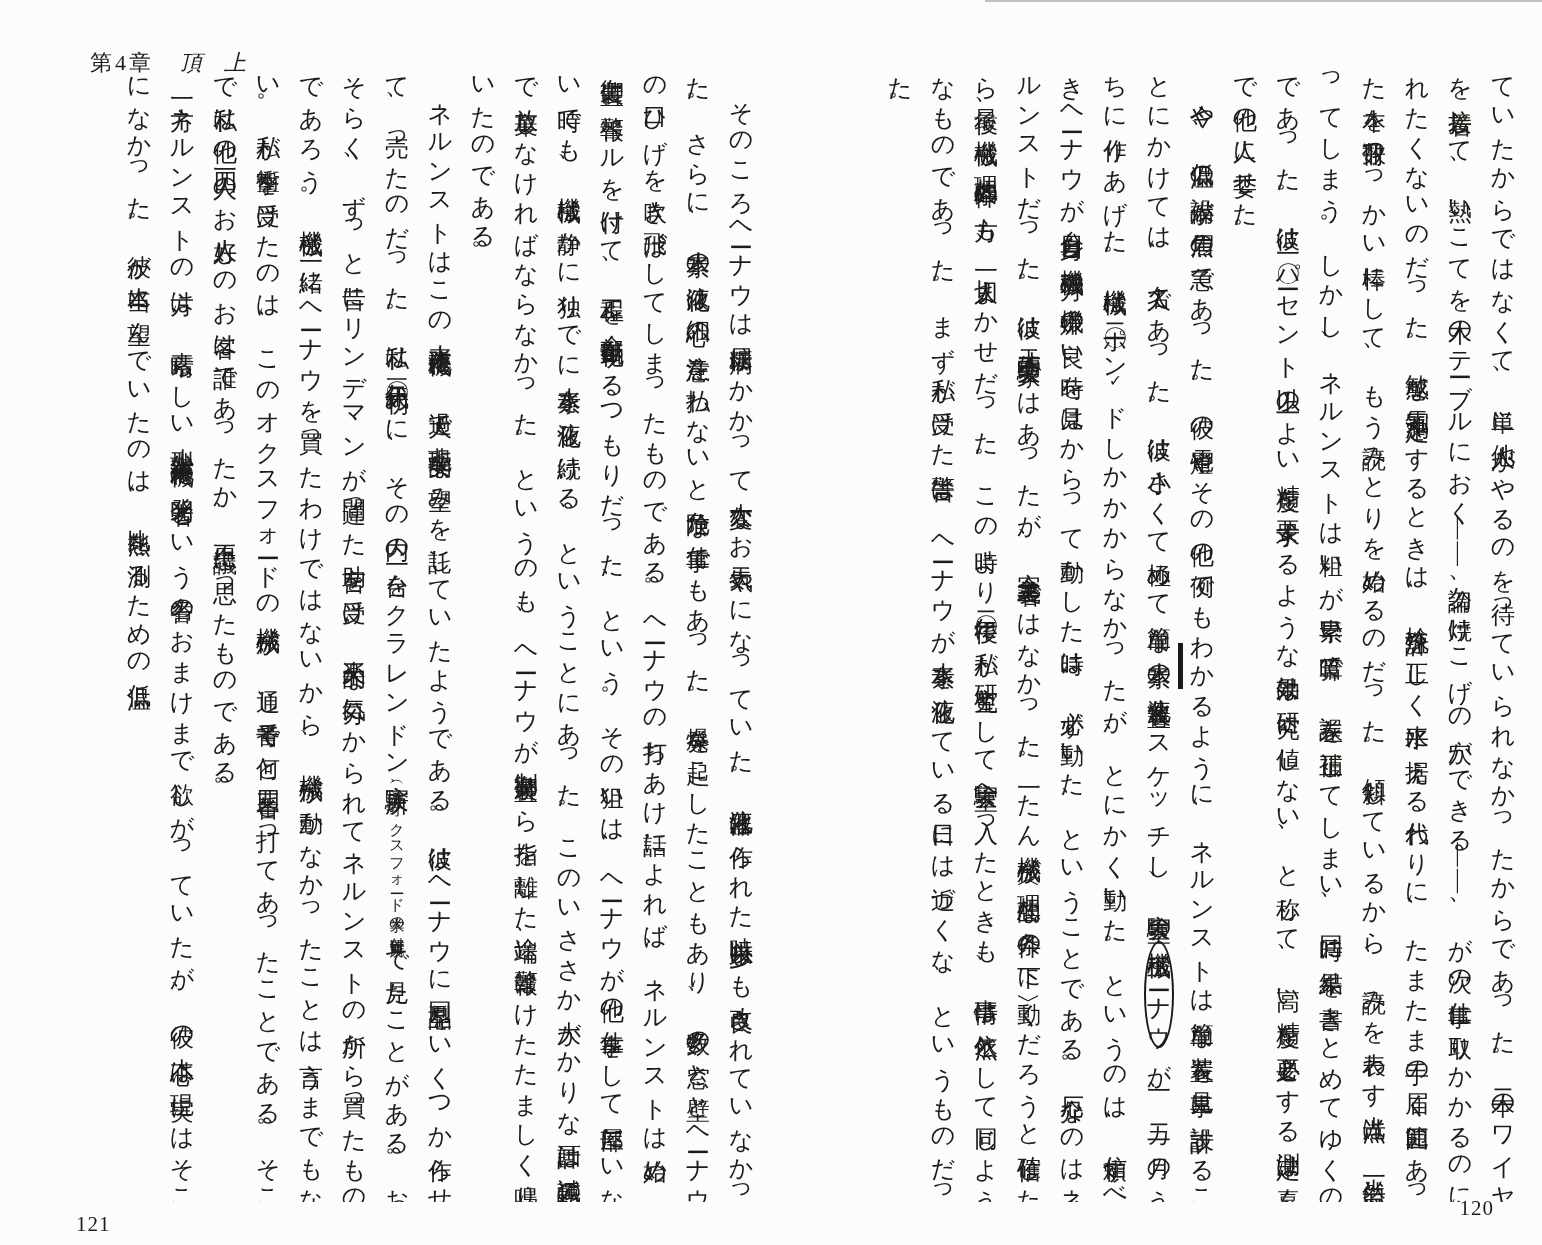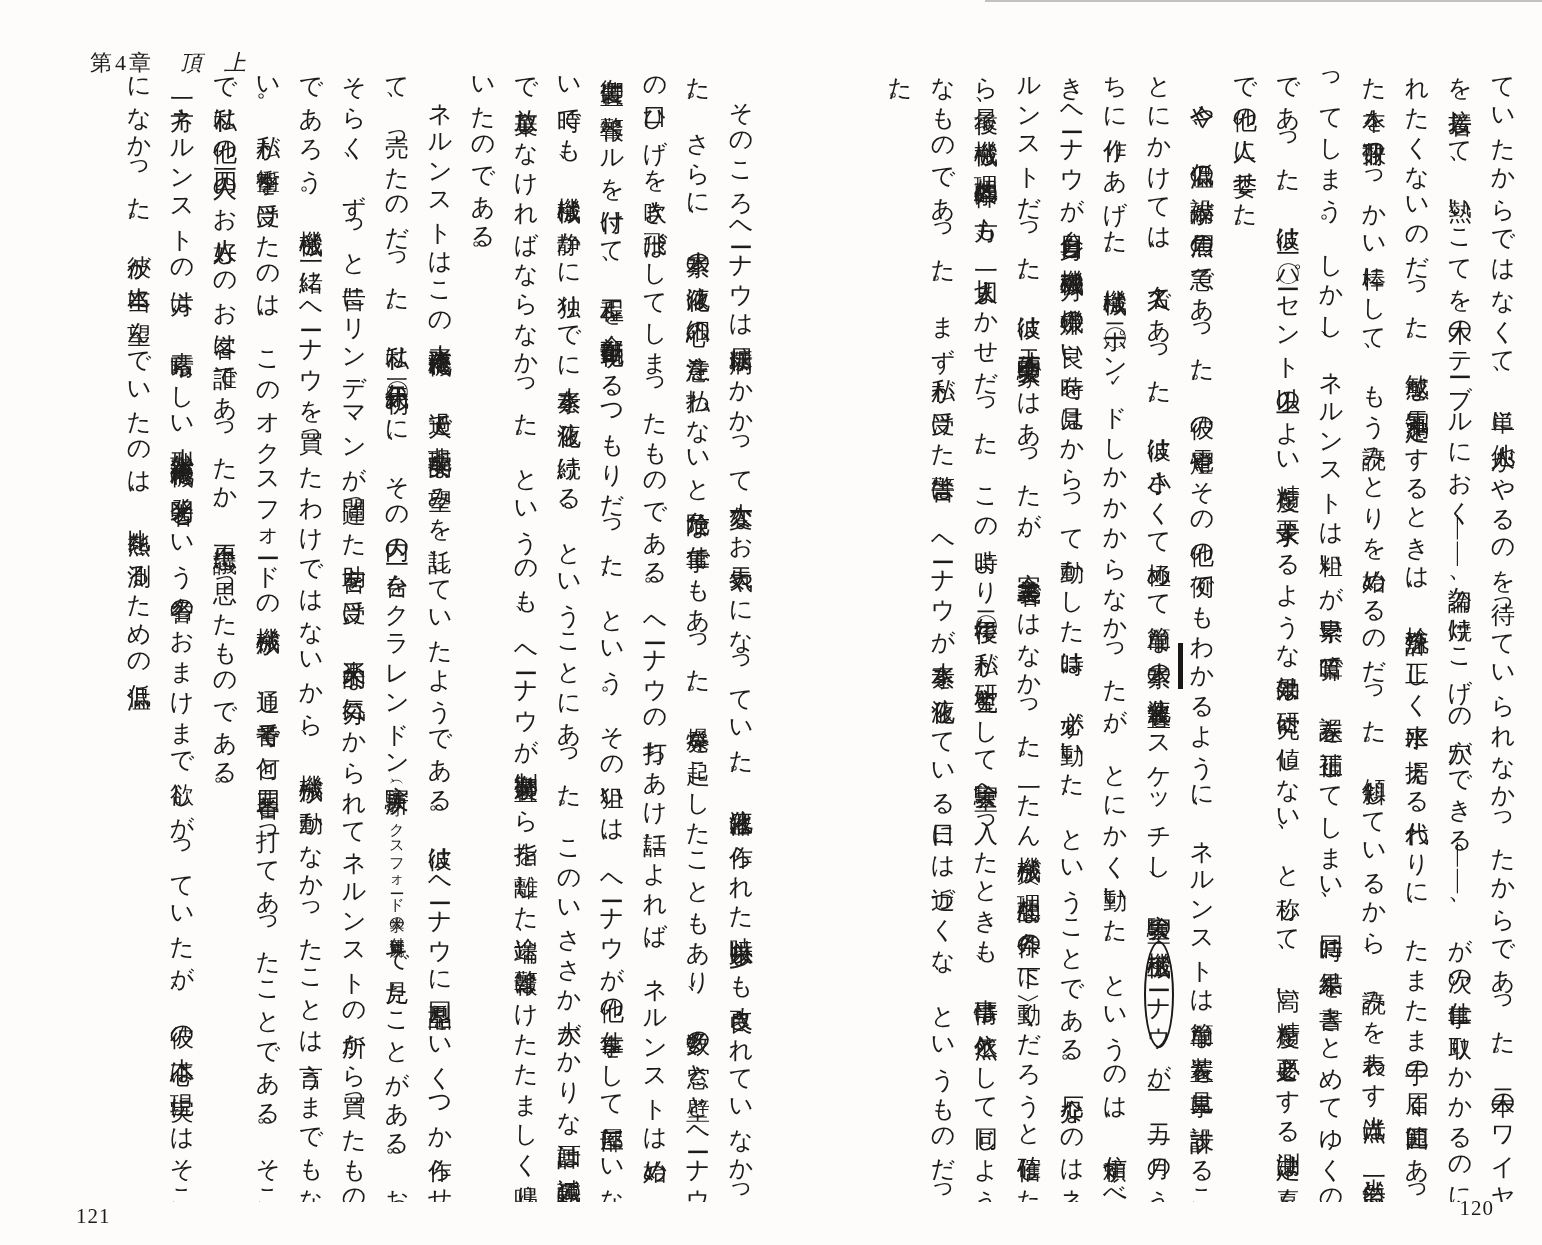--- a/index.html
+++ b/index.html
@@ -57,21 +57,21 @@
   .mark-pen-check{
     font-size:16px;
     color:#222;
     letter-spacing:0;
   }
   .page-number{
     position:absolute;
     font-size:21px;
     letter-spacing:1px;
   }
-  .page-number.left{left:76px;bottom:16px;}
+  .page-number.left{left:76px;bottom:8px;}
   .page-number.right{right:48px;bottom:24px;margin-top:16px;}
 </style>
 </head>
 <body>
 
 <div class="sheet">
 
   <div class="scan-edge-top"></div>
 
   <div class="running-head">

